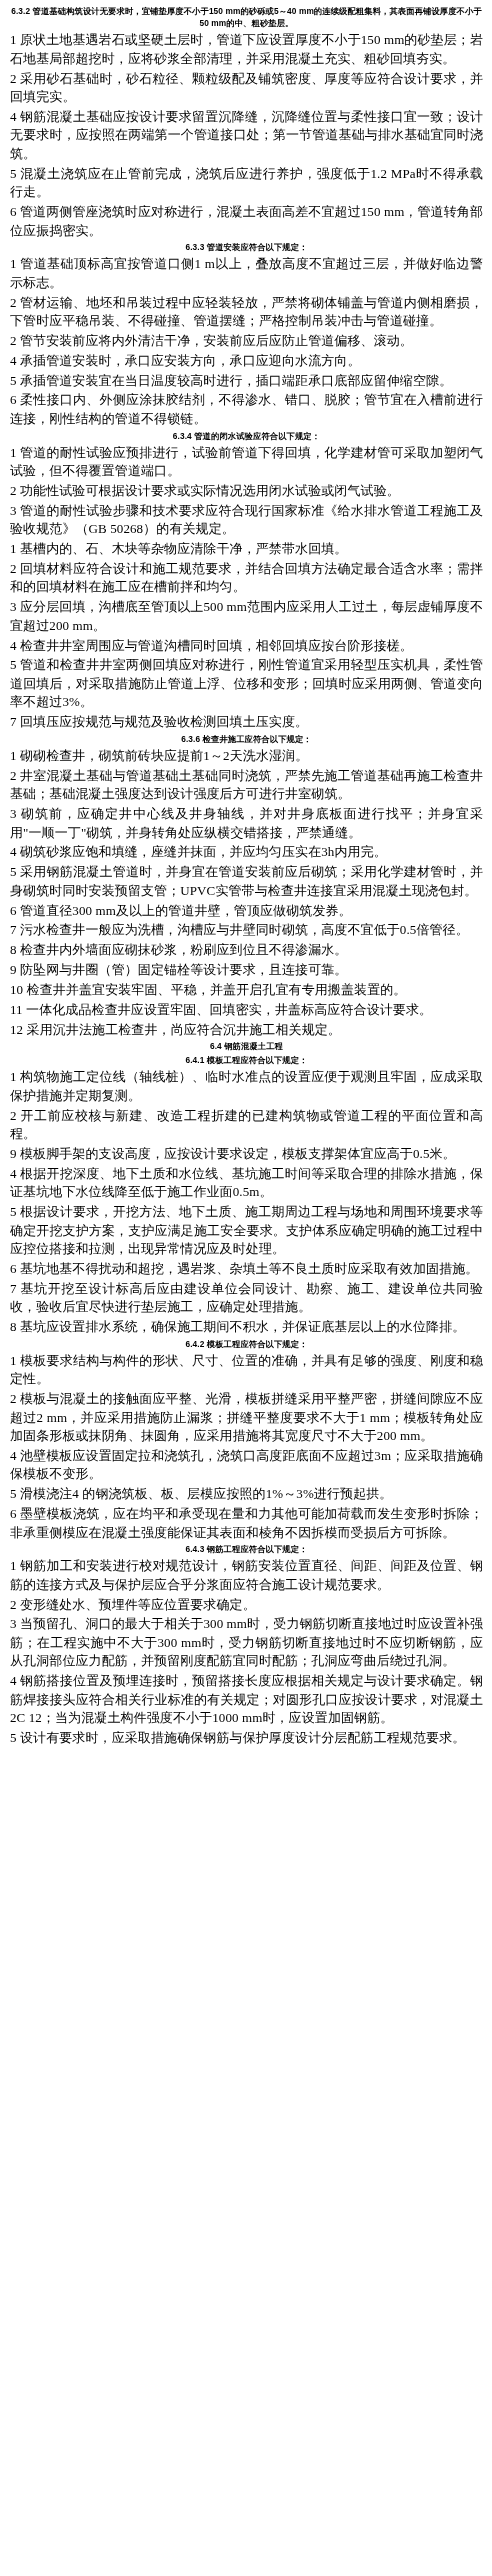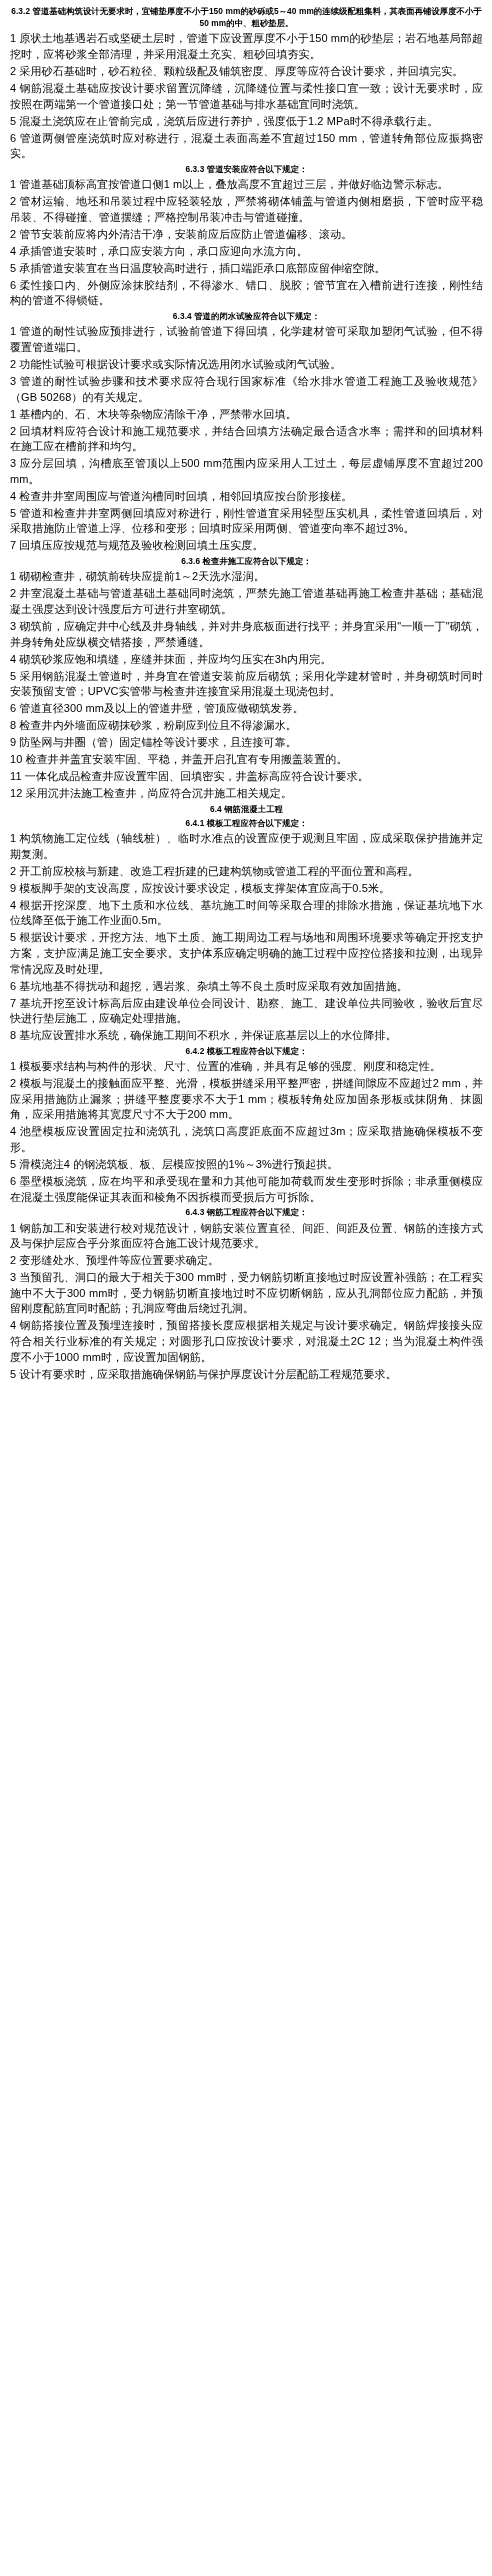--- a/index.html
+++ b/index.html
@@ -12,25 +12,26 @@
     font-family: "Liberation Sans", "DejaVu Sans", sans-serif;
     color: #000000;
   }
   .page {
     width: 493px;
     box-sizing: border-box;
     padding: 4.3px 10px 13px 10px;
   }
   p.para {
     margin: 0 0 1.4px 0;
-    font-size: 11px;
+    font-size: 13px;
     line-height: 1.42;
     text-align: justify;
     text-justify: inter-character;
     letter-spacing: 0.1px;
+    font-family: Liberation Serif, serif;
   }
   p.head {
     margin: 2.2px 0 1.4px 0;
     font-size: 8.3px;
     line-height: 1.42;
     font-weight: bold;
     text-align: center;
     letter-spacing: 0.1px;
   }
 </style>
@@ -62,20 +63,21 @@
       <p class="para">4 检查井井室周围应与管道沟槽同时回填，相邻回填应按台阶形接槎。</p>
       <p class="para">5 管道和检查井井室两侧回填应对称进行，刚性管道宜采用轻型压实机具，柔性管道回填后，对采取措施防止管道上浮、位移和变形；回填时应采用两侧、管道变向率不超过3%。</p>
       <p class="para">7 回填压应按规范与规范及验收检测回填土压实度。</p>
       <p class="head">6.3.6 检查井施工应符合以下规定：</p>
       <p class="para">1 砌砌检查井，砌筑前砖块应提前1～2天洗水湿润。</p>
       <p class="para">2 井室混凝土基础与管道基础土基础同时浇筑，严禁先施工管道基础再施工检查井基础；基础混凝土强度达到设计强度后方可进行井室砌筑。</p>
       <p class="para">3 砌筑前，应确定井中心线及井身轴线，并对井身底板面进行找平；并身宜采用"一顺一丁"砌筑，并身转角处应纵横交错搭接，严禁通缝。</p>
       <p class="para">4 砌筑砂浆应饱和填缝，座缝并抹面，并应均匀压实在3h内用完。</p>
       <p class="para">5 采用钢筋混凝土管道时，并身宜在管道安装前应后砌筑；采用化学建材管时，并身砌筑时同时安装预留支管；UPVC实管带与检查井连接宜采用混凝土现浇包封。</p>
       <p class="para">6 管道直径300 mm及以上的管道井壁，管顶应做砌筑发券。</p>
+      <p class="para">7 污水检查井一般应为洗槽，沟槽应与井壁同时砌筑，高度不宜低于0.5倍管径。</p>
       <p class="para">8 检查井内外墙面应砌抹砂浆，粉刷应到位且不得渗漏水。</p>
       <p class="para">9 防坠网与井圈（管）固定锚栓等设计要求，且连接可靠。</p>
       <p class="para">10 检查井并盖宜安装牢固、平稳，并盖开启孔宜有专用搬盖装置的。</p>
       <p class="para">11 一体化成品检查井应设置牢固、回填密实，井盖标高应符合设计要求。</p>
       <p class="para">12 采用沉井法施工检查井，尚应符合沉井施工相关规定。</p>
       <p class="head">6.4 钢筋混凝土工程</p>
       <p class="head">6.4.1 模板工程应符合以下规定：</p>
       <p class="para">1 构筑物施工定位线（轴线桩）、临时水准点的设置应便于观测且牢固，应成采取保护措施并定期复测。</p>
       <p class="para">2 开工前应校核与新建、改造工程折建的已建构筑物或管道工程的平面位置和高程。</p>
       <p class="para">9 模板脚手架的支设高度，应按设计要求设定，模板支撑架体宜应高于0.5米。</p>

